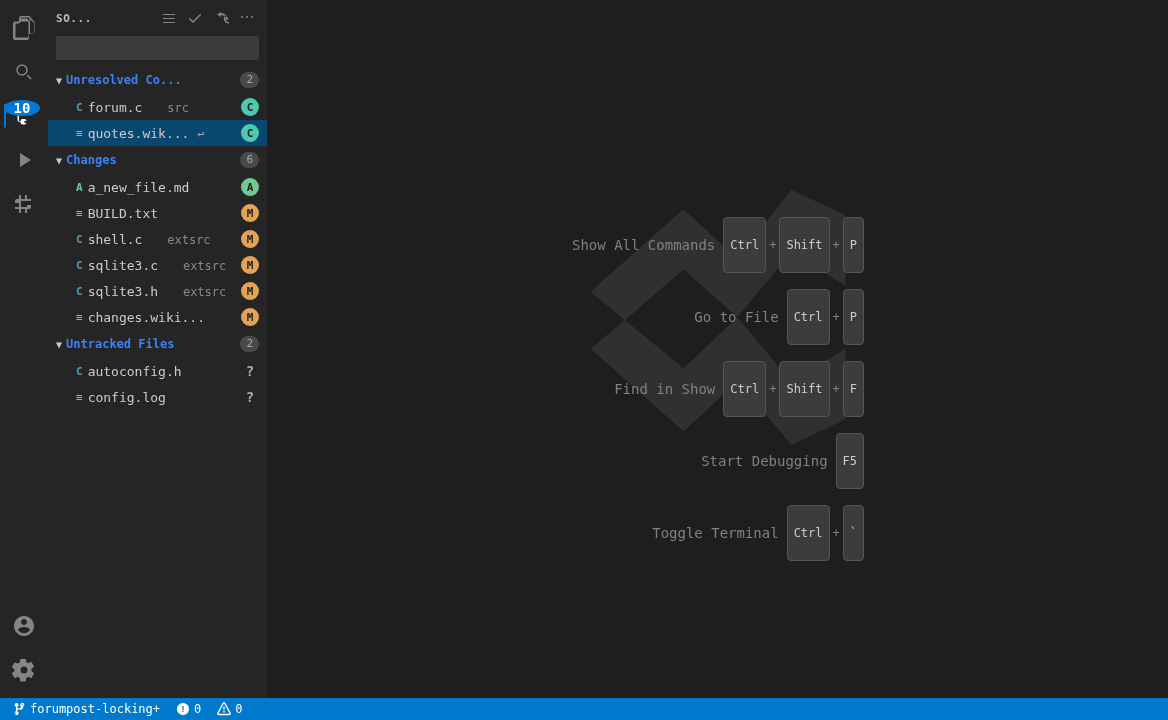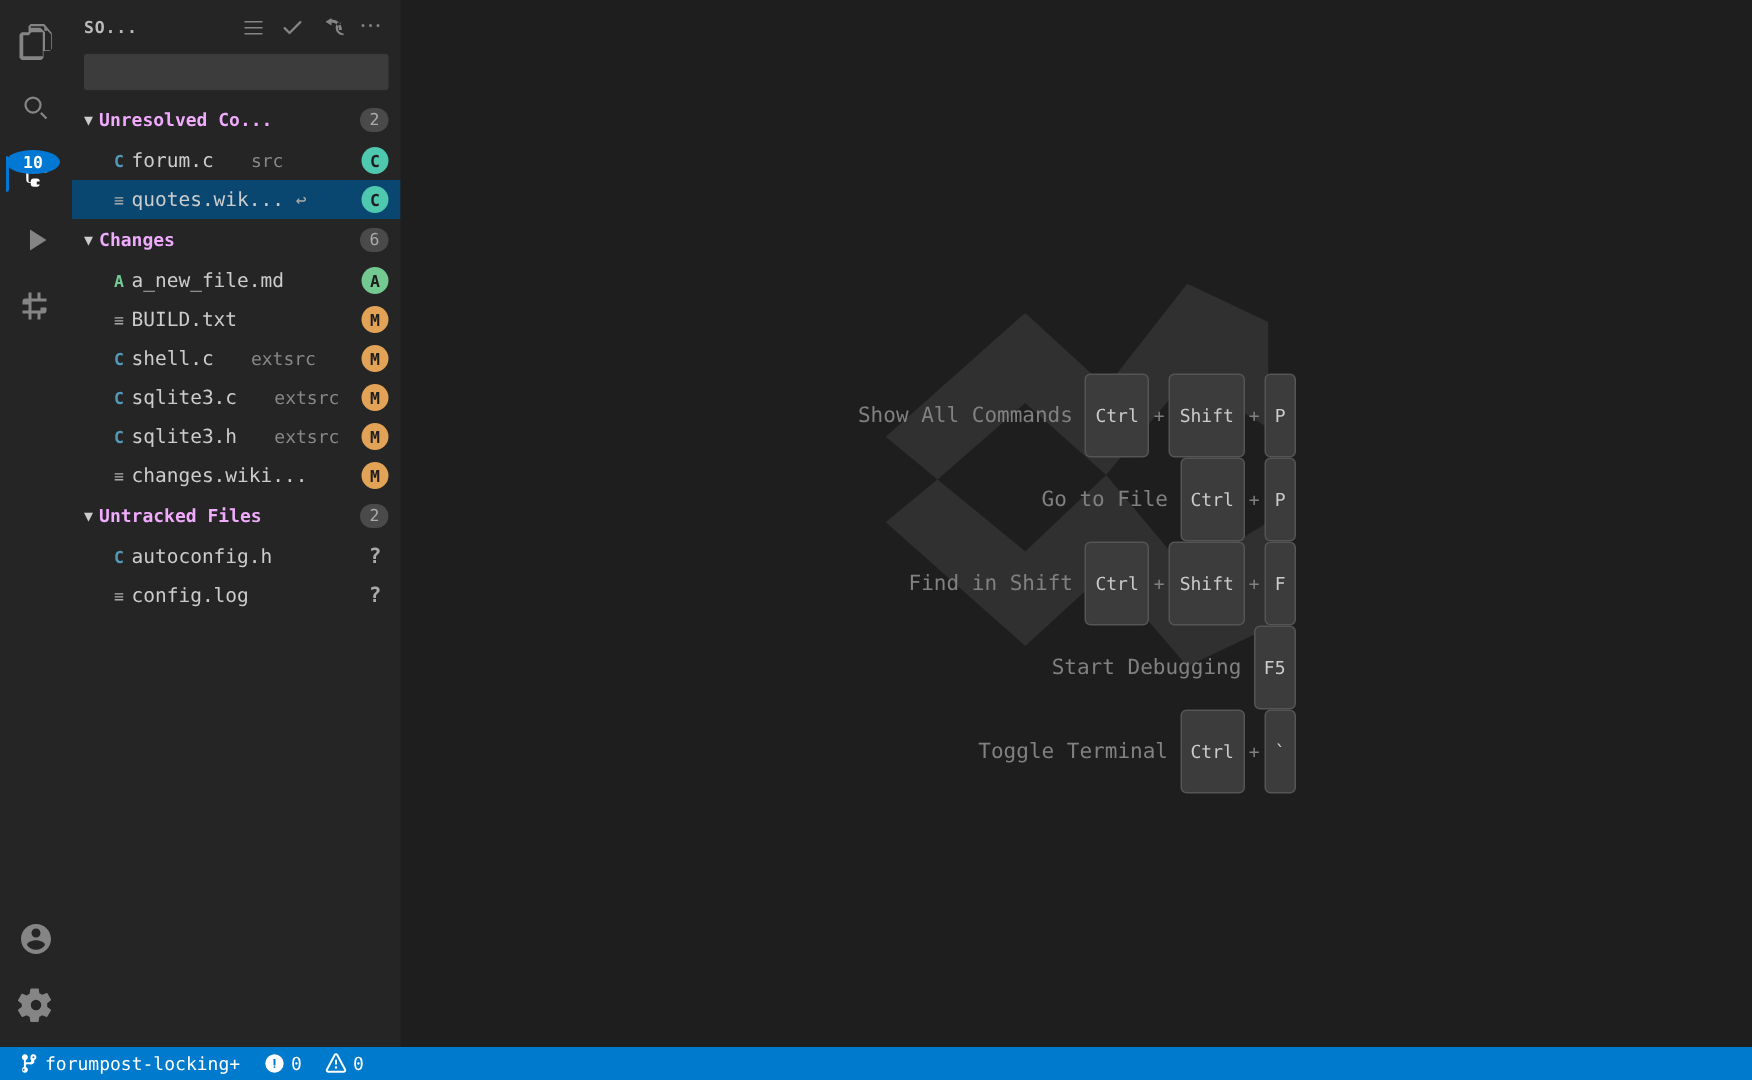--- a/index.html
+++ b/index.html
@@ -54,21 +54,21 @@
       width: 2px;
       background: #0078d4;
       border-radius: 0 2px 2px 0;
     }
     .activity-icon .badge {
       position: absolute;
       top: 4px;
       right: 4px;
       background: #0078d4;
       color: white;
-      font-size: 11px;
+      font-size: 14px;
       width: 36px;
       height: 16px;
       border-radius: 50%;
       display: flex;
       align-items: center;
       justify-content: center;
       font-weight: bold;
     }
     .activity-bottom {
       margin-top: auto;
@@ -144,21 +144,21 @@
       height: 28px;
     }
     .section-chevron {
       font-size: 10px;
       margin-right: 4px;
       color: #ccc;
     }
     .section-name {
       flex: 1;
       font-weight: 600;
-      color: #f0abfc;
+      color: #3b82f6;
       font-size: 12px;
     }
     .section-count {
       font-size: 11px;
       color: #aaa;
       background: #4a4a4a;
       border-radius: 10px;
       padding: 0 6px;
       height: 16px;
       line-height: 16px;
@@ -236,20 +236,21 @@
       width: 300px;
       height: 300px;
     }
 
     
     .shortcuts {
       position: relative;
       z-index: 1;
       display: flex;
       flex-direction: column;
+      gap: 16px;
       margin-top: 80px;
     }
     .shortcut-row {
       display: flex;
       align-items: center;
       justify-content: flex-end;
       gap: 8px;
     }
     .shortcut-label {
       color: #818181;
@@ -483,21 +484,21 @@
       </div>
       <div class="shortcut-row">
         <span class="shortcut-label">Go to File</span>
         <div class="shortcut-keys">
           <span class="key">Ctrl</span>
           <span class="key-plus">+</span>
           <span class="key">P</span>
         </div>
       </div>
       <div class="shortcut-row">
-        <span class="shortcut-label">Find in Shift</span>
+        <span class="shortcut-label">Find in Show</span>
         <div class="shortcut-keys">
           <span class="key">Ctrl</span>
           <span class="key-plus">+</span>
           <span class="key">Shift</span>
           <span class="key-plus">+</span>
           <span class="key">F</span>
         </div>
       </div>
       <div class="shortcut-row">
         <span class="shortcut-label">Start Debugging</span>

